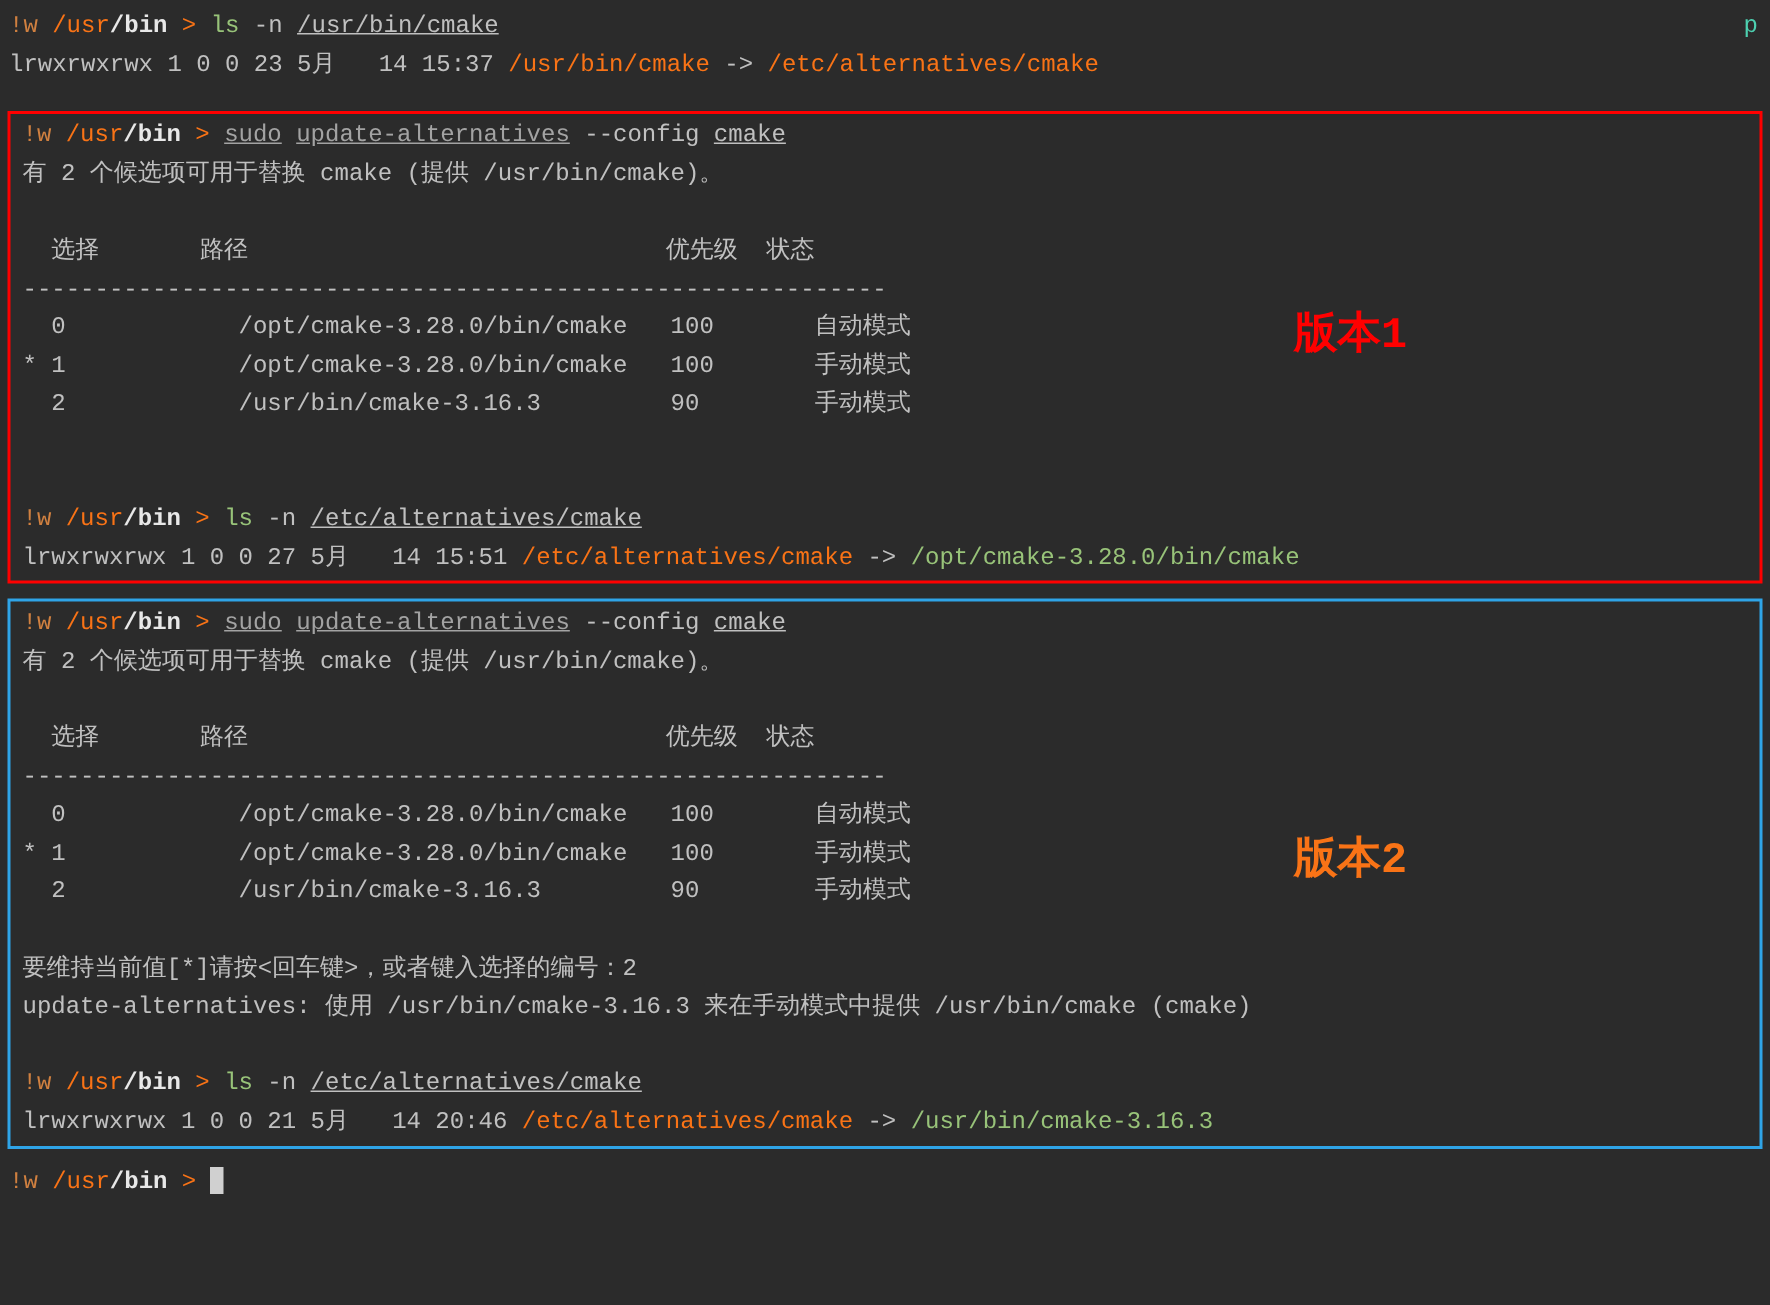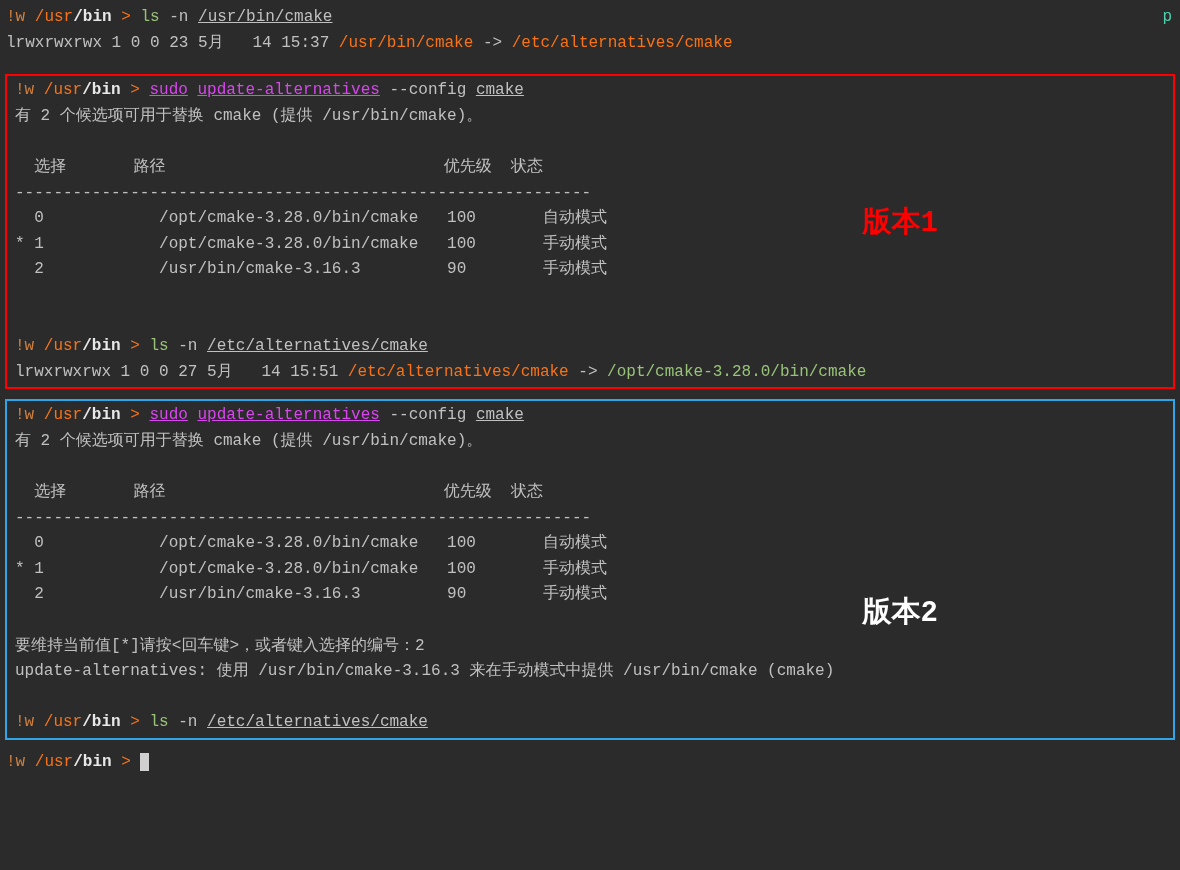--- a/index.html
+++ b/index.html
@@ -11,42 +11,42 @@
     color: #d0d0d0;
     padding: 5px 0 15px 0;
     width: 1180px;
     height: 870px;
     overflow: hidden;
   }
   .orange { color: #d08040; }
   .cyan { color: #f97316; }
   .white-bold { color: #e8e8e8; font-weight: bold; }
   .green { color: #98c379; }
-  .green-ul { color: #d946ef; text-decoration: underline; margin-top: 37px; }
+  .green-ul { color: #a3a3a3; text-decoration: underline; margin-top: 37px; }
   .gray-ul { color: #c0c0c0; text-decoration: underline; }
   .gray { color: #c0c0c0; }
   .box-red {
     border: 2px solid red;
     margin: 18px 5px 10px 5px;
     padding: 2px 2px 2px 2px;
     position: relative;
   }
   .box-blue {
     border: 2px solid #2fa4e7;
     margin: 8px 5px 10px 5px;
     padding: 2px 2px 2px 2px;
     position: relative;
   }
   .annot {
     position: absolute;
     font-size: 29px;
     font-weight: bold;
   }
   .annot-red { color: red; }
-  .annot-blue { color: #ffffff; margin-top: 40px; }
+  .annot-blue { color: #f97316; }
   .line { white-space: pre; padding: 0 6px; }
   .top-p {
     position: absolute;
     right: 8px;
     top: 5px;
     color: #4dd0b0;
   }
   .cursor {
     display: inline-block;
     width: 9px;
@@ -89,15 +89,16 @@
   <div class="line gray">  选择       路径                             优先级  状态</div>
   <div class="line gray">------------------------------------------------------------</div>
   <div class="line gray">  0            /opt/cmake-3.28.0/bin/cmake   100       自动模式</div>
   <div class="line gray">* 1            /opt/cmake-3.28.0/bin/cmake   100       手动模式</div>
   <div class="line gray">  2            /usr/bin/cmake-3.16.3         90        手动模式</div>
   <div class="line">&nbsp;</div>
   <div class="line gray">要维持当前值[*]请按&lt;回车键&gt;，或者键入选择的编号：2</div>
   <div class="line gray">update-alternatives: 使用 /usr/bin/cmake-3.16.3 来在手动模式中提供 /usr/bin/cmake (cmake)</div>
   <div class="line">&nbsp;</div>
   <div class="line"><span class="orange">!w </span><span class="cyan">/usr</span><span class="white-bold">/bin</span><span class="cyan"> &gt; </span><span class="green">ls</span><span class="gray"> -n </span><span class="gray-ul">/etc/alternatives/cmake</span></div>
+  <div class="line"><span class="gray">lrwxrwxrwx 1 0 0 21 5月   14 20:46 </span><span class="cyan">/etc/alternatives/cmake</span><span class="gray"> -&gt; </span><span class="green">/usr/bin/cmake-3.16.3</span></div>
 </div>
 
 <div class="line" style="margin-top:4px;"><span class="orange">!w </span><span class="cyan">/usr</span><span class="white-bold">/bin</span><span class="cyan"> &gt; </span><span class="cursor"></span></div>
 
 </body></html>

